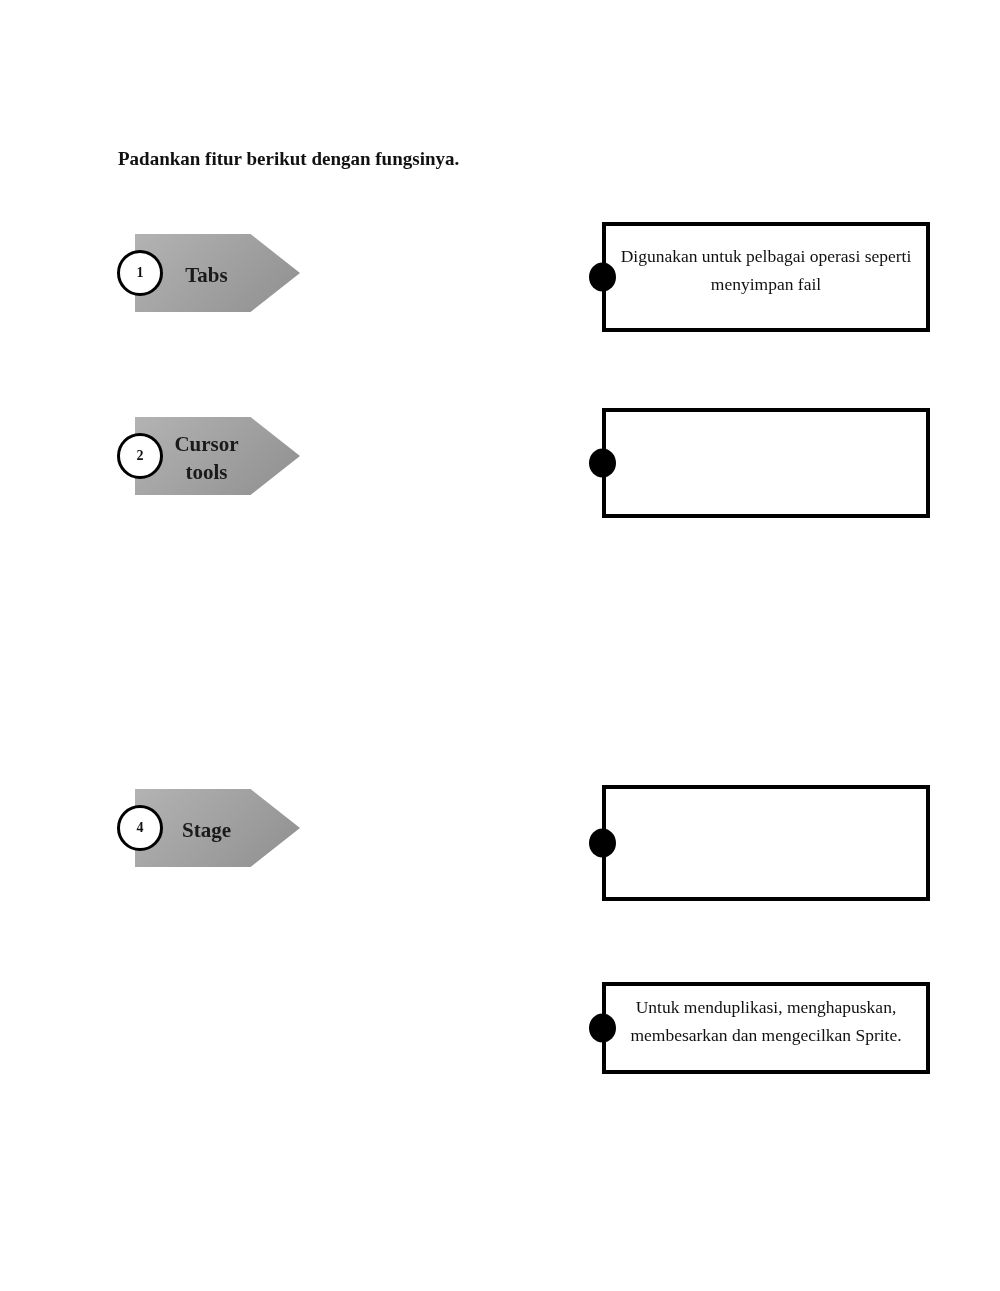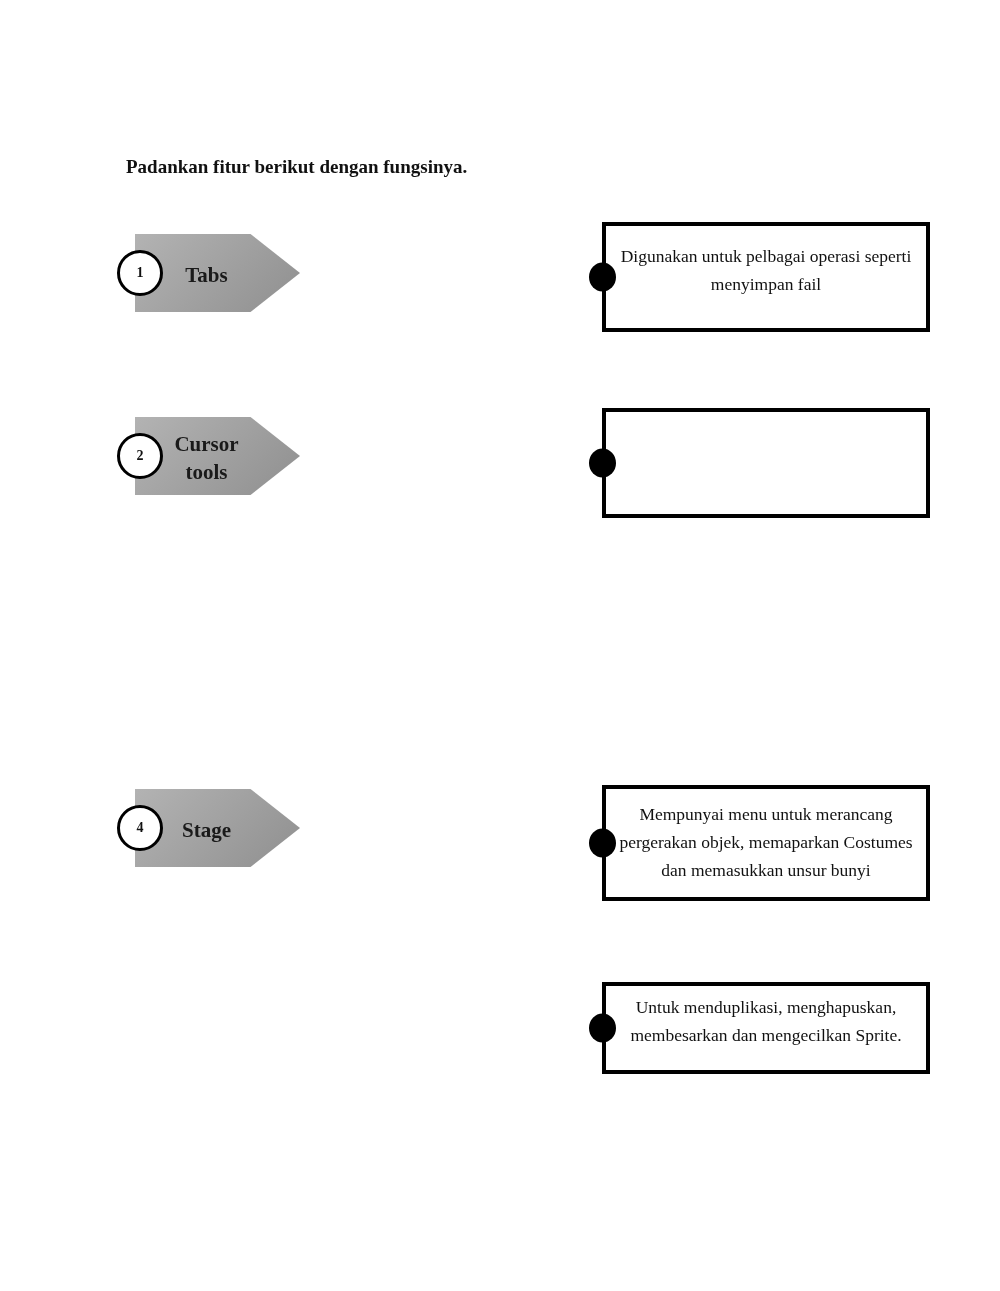--- a/index.html
+++ b/index.html
@@ -12,21 +12,21 @@
     width: 1000px;
     height: 1291px;
     background: #ffffff;
     font-family: "Liberation Serif", "DejaVu Serif", serif;
     overflow: hidden;
   }
   .title {
     position: absolute;
     left: 118px;
     top: 148px;
-    margin: 8px;
+    margin: 0;
     font-size: 19px;
     font-weight: bold;
     color: #111111;
   }
   
   .arrow-item {
     position: absolute;
     left: 135px;
     width: 165px;
     height: 78px;
@@ -140,21 +140,20 @@
     <p class="func-text">Digunakan untuk pelbagai operasi seperti menyimpan fail</p>
   </div>
 
   <div class="func-box" style="top:408px;height:110px">
     <span class="dot"></span>
   </div>
 
 
   <div class="func-box" style="top:785px;height:116px">
     <span class="dot"></span>
-    <p class="func-text" style="padding-bottom:6px">Mempunyai menu untuk merancang pergerakan objek, memaparkan Costumes dan memasukkan unsur bunyi</p>
   </div>
 
   <div class="func-box" style="top:982px;height:92px">
     <span class="dot"></span>
     <p class="func-text">Untuk menduplikasi, menghapuskan, membesarkan dan mengecilkan Sprite.</p>
   </div>
 
 </div>
 
 </body></html>

